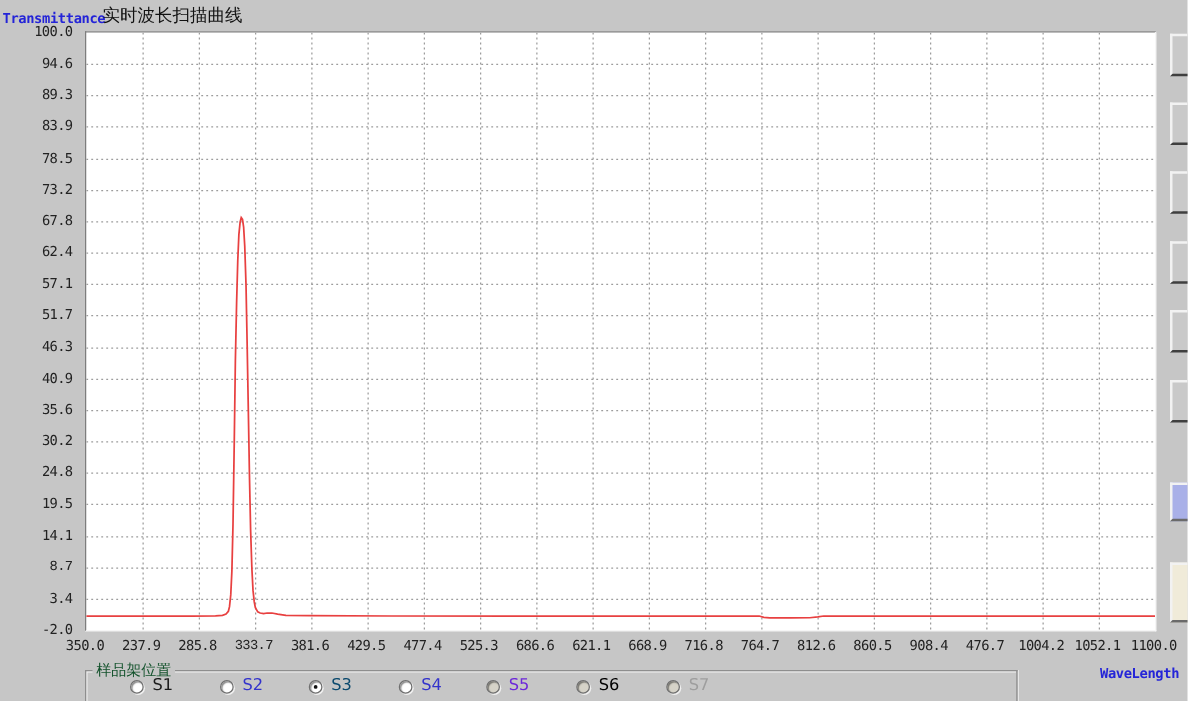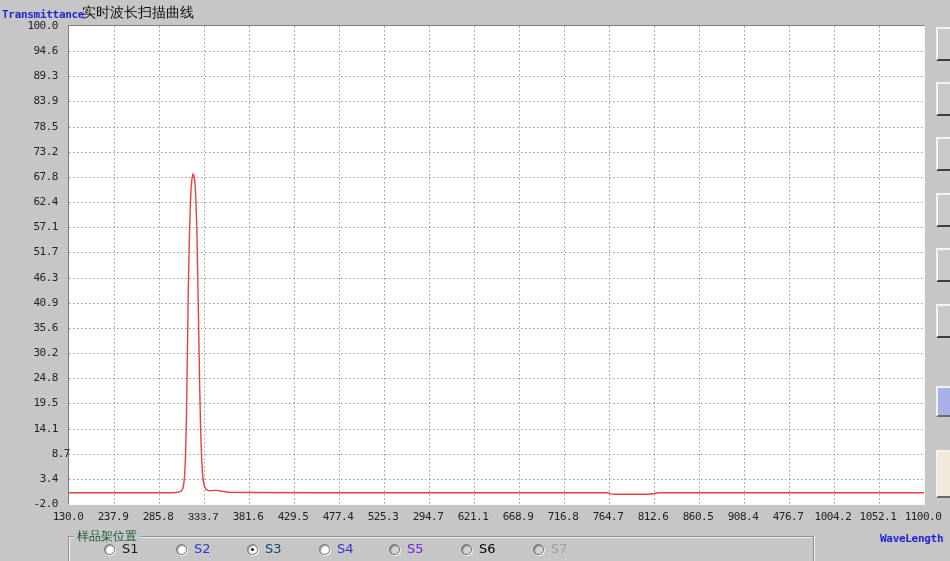--- a/index.html
+++ b/index.html
@@ -123,34 +123,34 @@
     <div class="y-tick mono" style="left: 12px; top: 196.204px;">62.4</div>
     <div class="y-tick mono" style="left: 12px; top: 221.041px;">57.1</div>
     <div class="y-tick mono" style="left: 12px; top: 246.347px;">51.7</div>
     <div class="y-tick mono" style="left: 12px; top: 271.653px;">46.3</div>
     <div class="y-tick mono" style="left: 12px; top: 296.959px;">40.9</div>
     <div class="y-tick mono" style="left: 12px; top: 321.796px;">35.6</div>
     <div class="y-tick mono" style="left: 12px; top: 347.102px;">30.2</div>
     <div class="y-tick mono" style="left: 12px; top: 372.408px;">24.8</div>
     <div class="y-tick mono" style="left: 12px; top: 397.245px;">19.5</div>
     <div class="y-tick mono" style="left: 12px; top: 422.551px;">14.1</div>
-    <div class="y-tick mono" style="left: 24px; top: 447.857px;">8.7</div>
+    <div class="y-tick mono" style="left: 12px; top: 447.857px; font-family: Liberation Mono, monospace;">8.7</div>
     <div class="y-tick mono" style="left: 12px; top: 472.694px;">3.4</div>
     <div class="y-tick mono" style="left: 12px; top: 498px;">-2.0</div>
   </div>
 <div id="x-ticks">
-    <div class="x-tick mono" style="left: 42px;">130.0</div>
+    <div class="x-tick mono" style="left: 42px;">350.0</div>
     <div class="x-tick mono" style="left: 87.0049px;">237.9</div>
     <div class="x-tick mono" style="left: 132.01px;">285.8</div>
     <div class="x-tick mono" style="left: 177.015px; font-family: Liberation Mono, monospace;">333.7</div>
     <div class="x-tick mono" style="left: 222.02px;">381.6</div>
     <div class="x-tick mono" style="left: 267.025px;">429.5</div>
     <div class="x-tick mono" style="left: 312.03px;">477.4</div>
     <div class="x-tick mono" style="left: 357.035px;">525.3</div>
-    <div class="x-tick mono" style="left: 402.04px;">294.7</div>
+    <div class="x-tick mono" style="left: 402.04px;">686.6</div>
     <div class="x-tick mono" style="left: 447.045px;">621.1</div>
     <div class="x-tick mono" style="left: 491.955px;">668.9</div>
     <div class="x-tick mono" style="left: 536.96px;">716.8</div>
     <div class="x-tick mono" style="left: 581.965px;">764.7</div>
     <div class="x-tick mono" style="left: 626.97px;">812.6</div>
     <div class="x-tick mono" style="left: 671.975px;">860.5</div>
     <div class="x-tick mono" style="left: 716.98px;">908.4</div>
     <div class="x-tick mono" style="left: 761.985px;">476.7</div>
     <div class="x-tick mono" style="left: 806.99px;">1004.2</div>
     <div class="x-tick mono" style="left: 851.995px;">1052.1</div>

